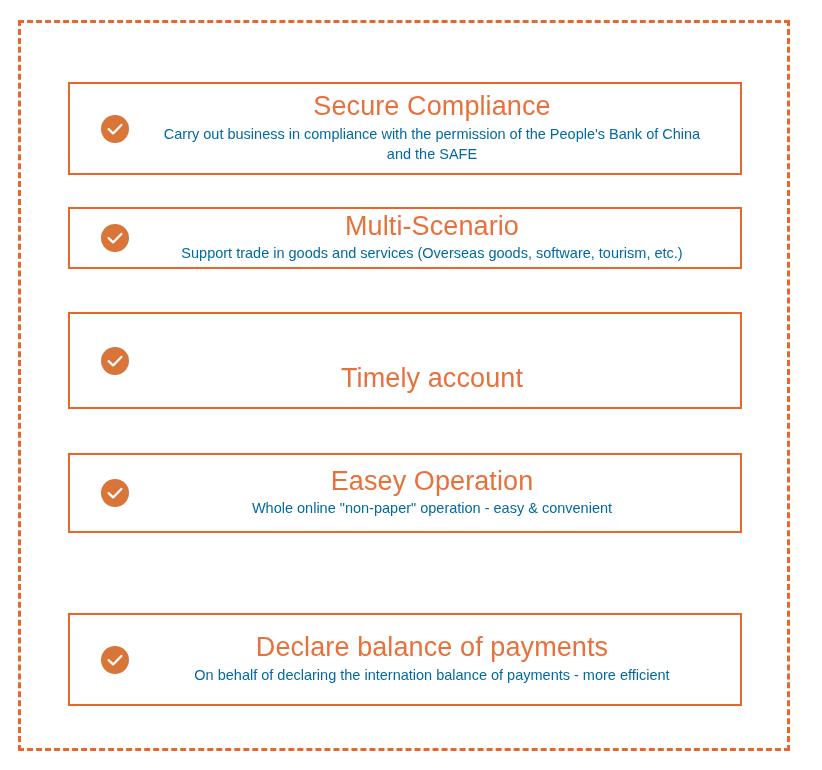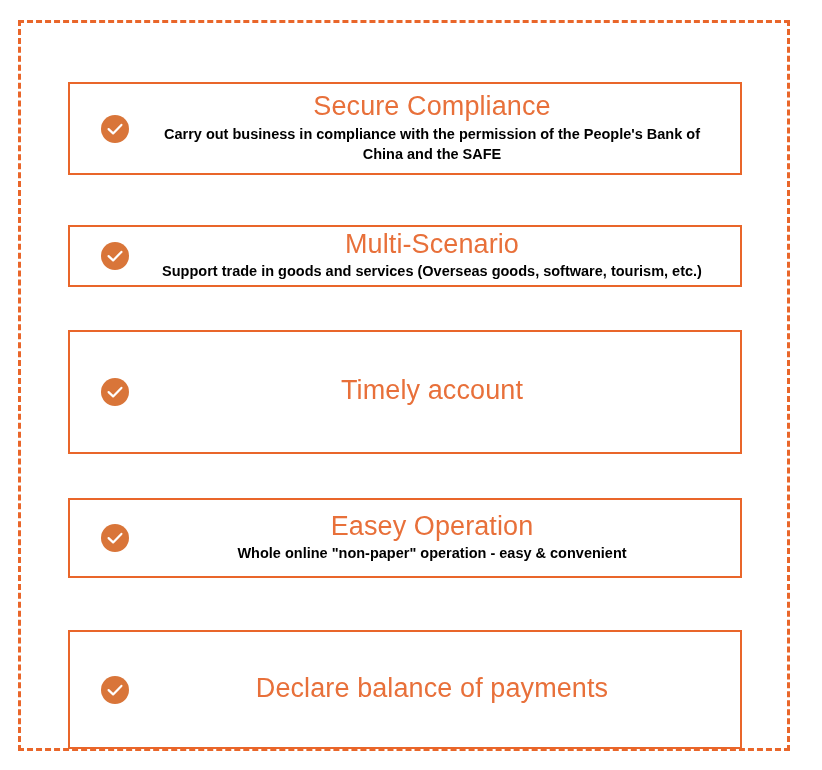--- a/index.html
+++ b/index.html
@@ -75,32 +75,32 @@
     font-weight: 400;
     line-height: 1.18;
     color: #E8703A;
     letter-spacing: 0.1px;
     white-space: nowrap;
   }
 
   .card-desc {
     font-family: "Liberation Sans", sans-serif;
     font-size: 14.5px;
-    font-weight: 700;
+    font-weight: 400;
     line-height: 1.38;
-    color: #000000;
+    color: #0369a1;
     margin-top: 1px;
   }
 
   
-  .card-1 { height: 93px;  margin-bottom: 50px; }
+  .card-1 { height: 93px;  margin-bottom: 32px; }
   .card-2 { height: 62px;  margin-bottom: 43px; }
-  .card-3 { height: 124px;  margin-bottom: 44px; }
-  .card-4 { height: 80px;  margin-bottom: 52px; }
-  .card-5 { height: 119px;  margin-bottom: 0; }
+  .card-3 { height: 97px;  margin-bottom: 44px; align-items: flex-end; }
+  .card-4 { height: 80px;  margin-bottom: 80px; }
+  .card-5 { height: 93px;  margin-bottom: 0; }
 
   .card-2 .card-title,
   .card-4 .card-title { }
 
   .card-2 .card-body,
   .card-4 .card-body { padding-top: 6px; padding-bottom: 8px; }
 </style>
 </head>
 <body>
 
@@ -163,17 +163,18 @@
 
     <div class="card card-5">
       <div class="card-icon-wrap">
         <svg class="check-icon" viewBox="0 0 28 28">
           <circle cx="14" cy="14" r="14" fill="#D97539"></circle>
           <path d="M7.6 14.1 L12.1 18.4 L20.4 9.9" fill="none" stroke="#FFFFFF" stroke-width="2.2" stroke-linecap="round" stroke-linejoin="round"></path>
         </svg>
       </div>
       <div class="card-body">
         <div class="card-title">Declare balance of payments</div>
+        <div class="card-desc">On behalf of declaring the internation balance of payments - more efficient</div>
       </div>
     </div>
 
   </div>
 </div>
 
 </body></html>

